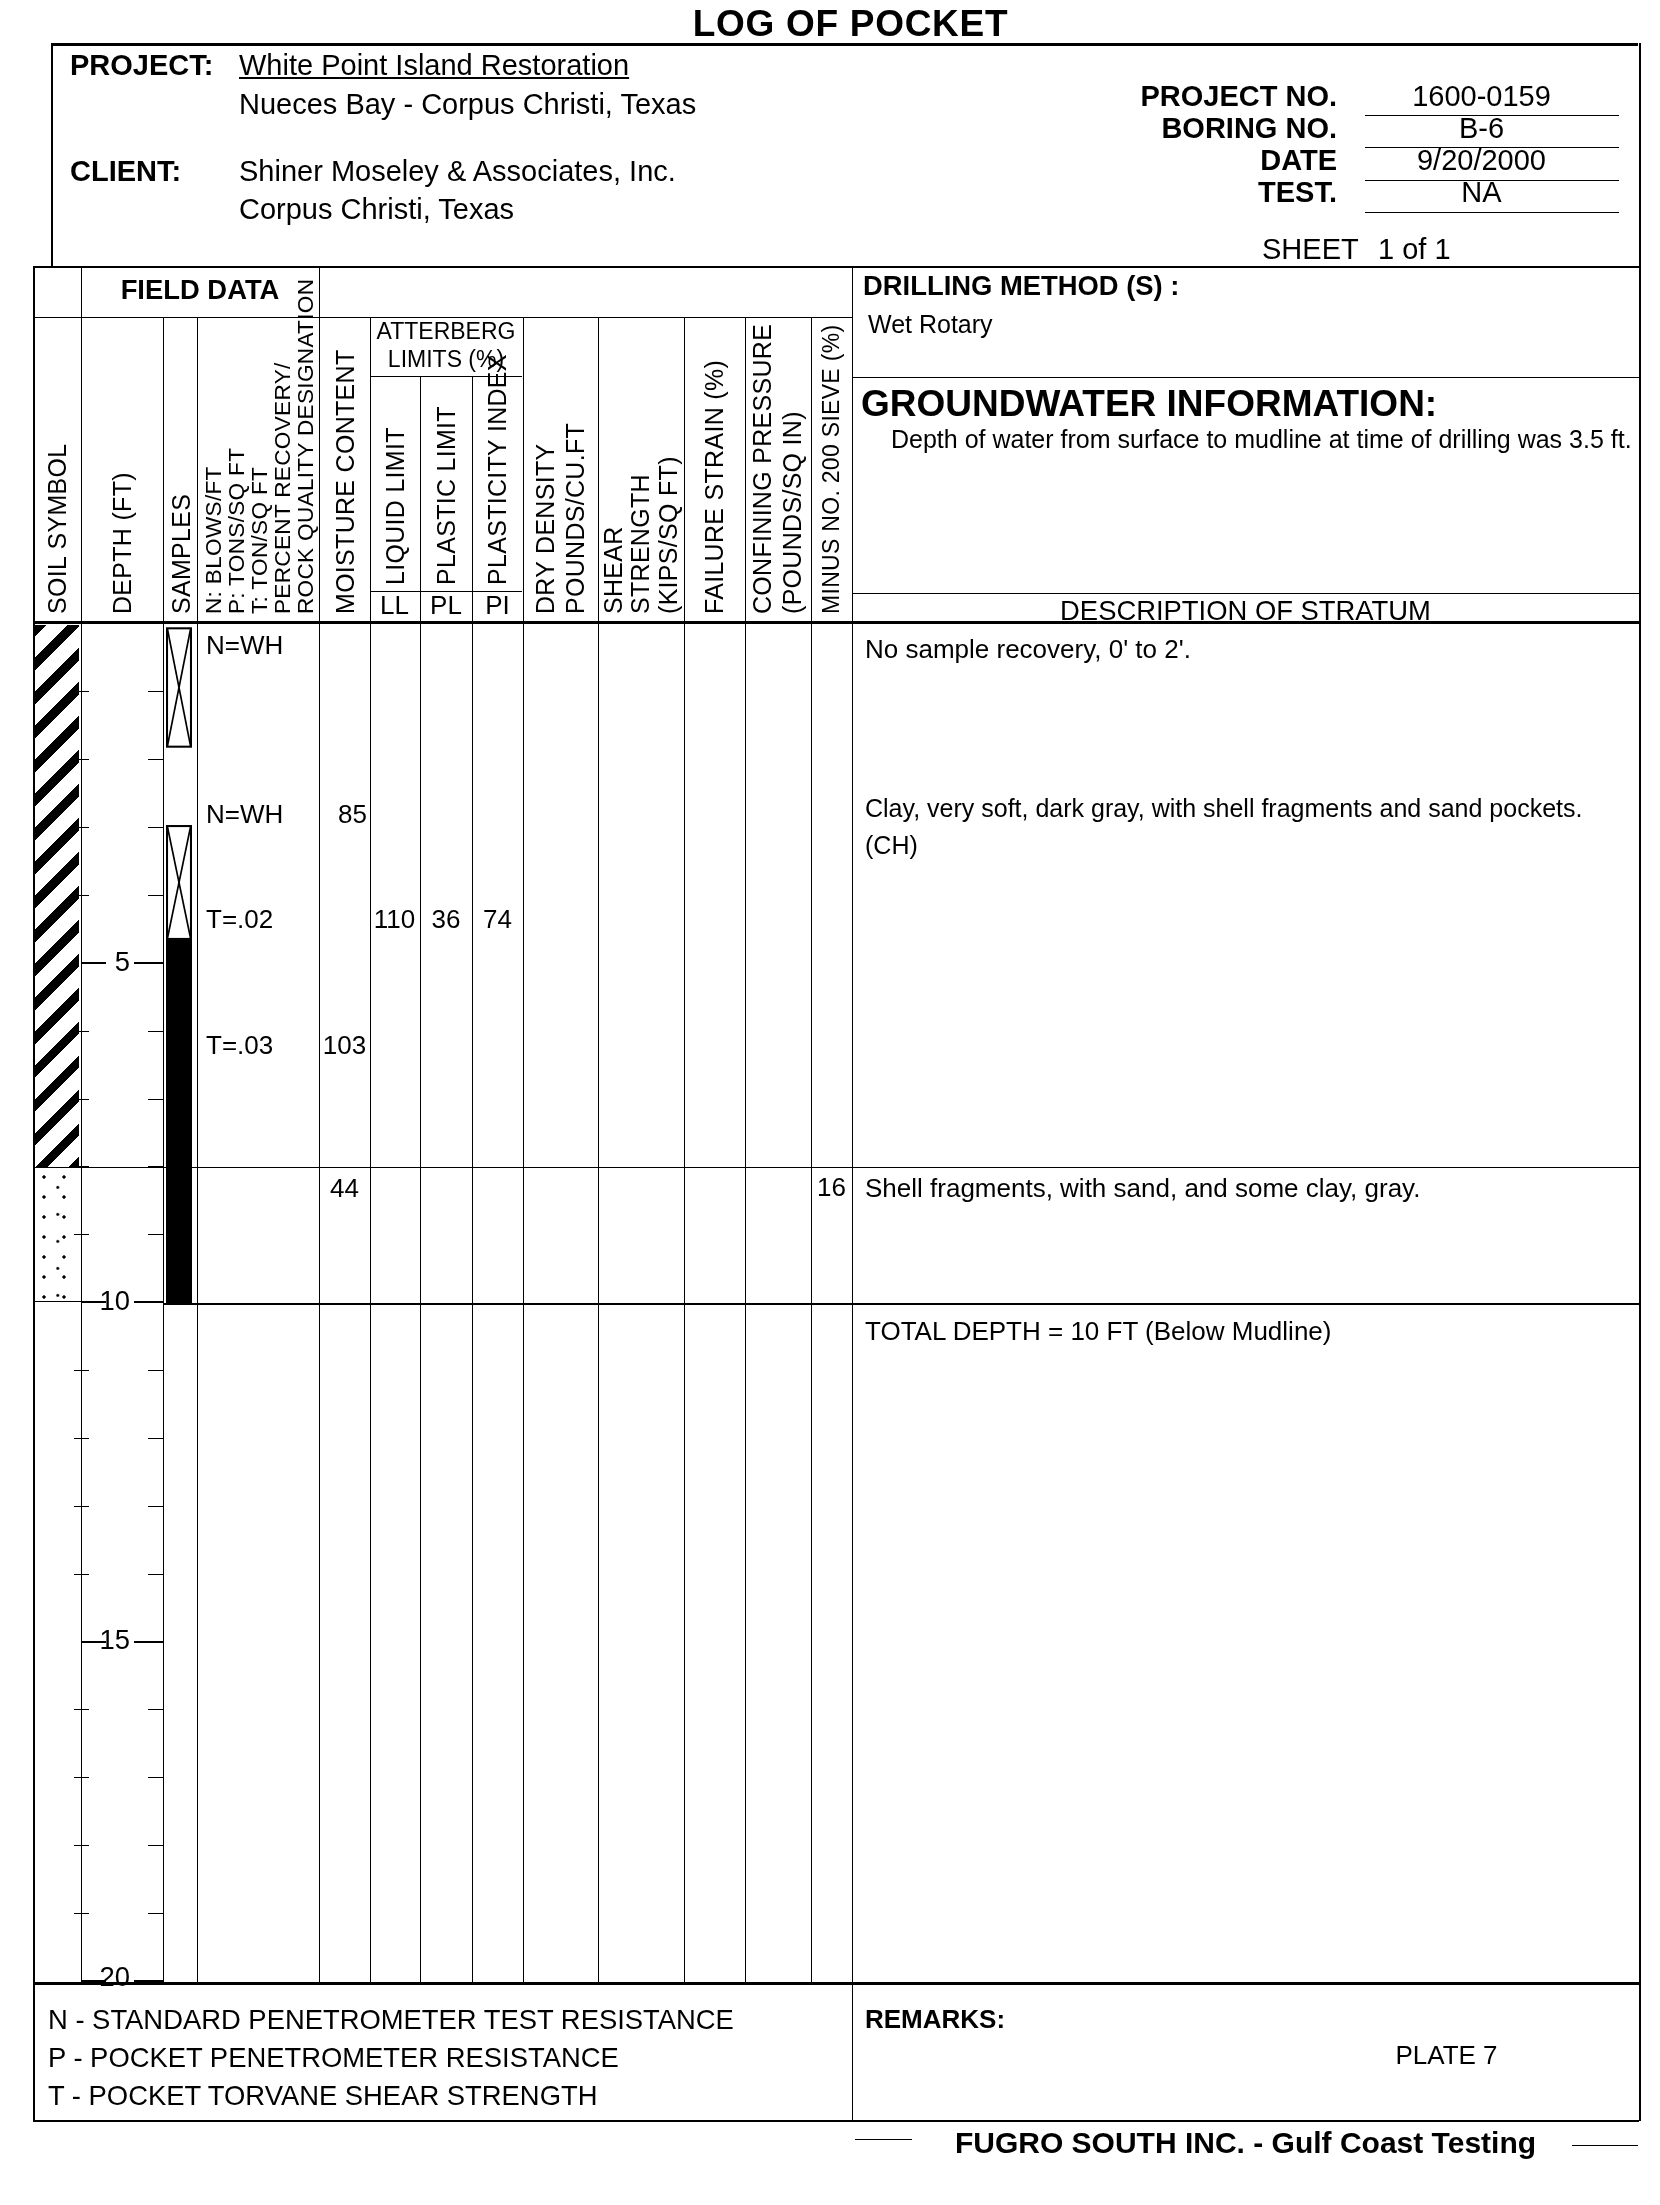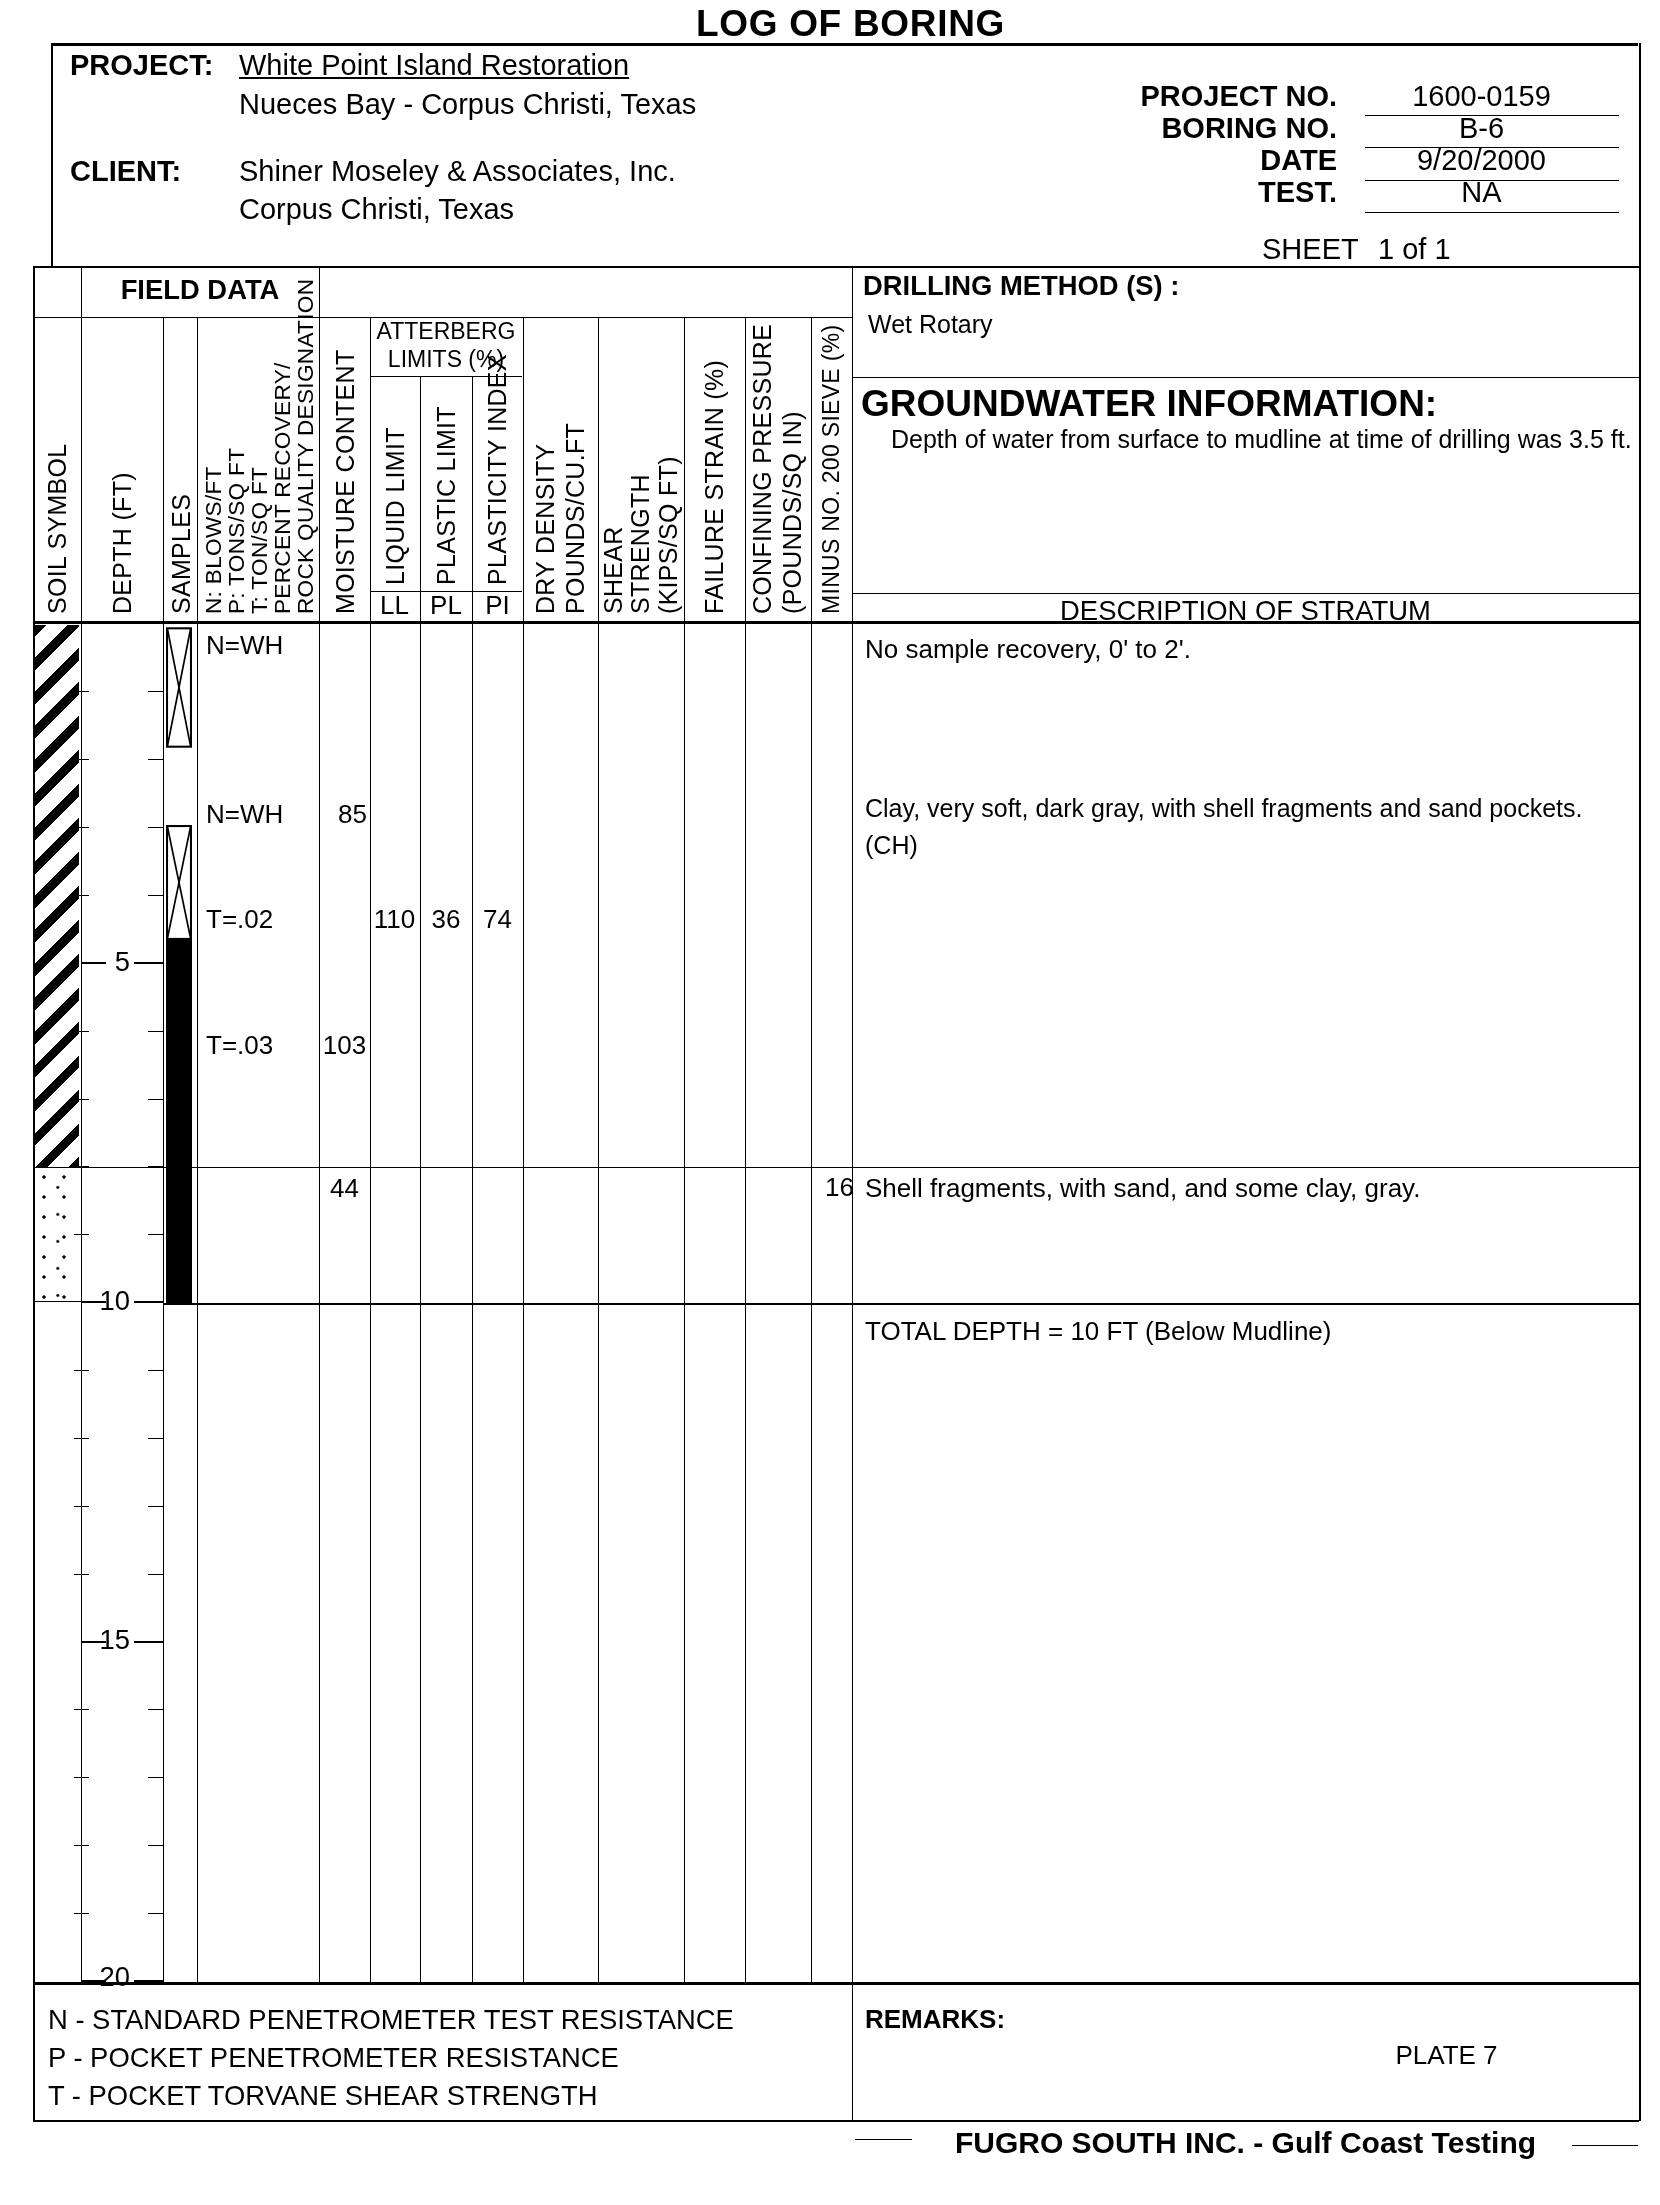--- a/index.html
+++ b/index.html
@@ -29,21 +29,21 @@
     background-position:0 0,10.3px 6.9px;
   }
   .samplebar{position:absolute; background:#000;}
   svg{position:absolute; overflow:visible;}
 </style>
 </head>
 <body>
 
 <div id="page">
 
-  <div class="t b c" style="left:549px; top:2.7px; width:603px; font-size:37px; letter-spacing:0.7px;">LOG OF BORING</div>
+  <div class="t b c" style="left:549px; top:2.7px; width:603px; font-size:37px; letter-spacing:0.7px;">LOG OF POCKET</div>
 
   <div class="t b" style="left:70px; top:49px; font-size:29px;">PROJECT:</div>
   <div class="t" style="left:239px; top:49px; font-size:29px;text-decoration:underline;">White Point Island Restoration</div>
   <div class="t" style="left:239px; top:88px; font-size:29px;">Nueces Bay - Corpus Christi, Texas</div>
   <div class="t b" style="left:70px; top:155px; font-size:29px;">CLIENT:</div>
   <div class="t" style="left:239px; top:155px; font-size:29px;">Shiner Moseley &amp; Associates, Inc.</div>
   <div class="t" style="left:239px; top:193px; font-size:29px;">Corpus Christi, Texas</div>
 
   <div class="t b r" style="left:1097px; top:80px; width:240px; font-size:29px;">PROJECT NO.</div>
   <div class="t c" style="left:1365px; top:80px; width:233px; font-size:29px;">1600-0159</div>
@@ -118,21 +118,21 @@
   <div class="t" style="left:206px; top:631px;">N=WH</div>
   <div class="t" style="left:206px; top:800px;">N=WH</div>
   <div class="t c" style="left:319px; top:800px; width:51px;margin-left:8px;">85</div>
   <div class="t" style="left:206px; top:905px;">T=.02</div>
   <div class="t c" style="left:370px; top:905px; width:49px;">110</div>
   <div class="t c" style="left:420px; top:905px; width:52px;">36</div>
   <div class="t c" style="left:472px; top:905px; width:51px;">74</div>
   <div class="t" style="left:206px; top:1031px;">T=.03</div>
   <div class="t c" style="left:319px; top:1031px; width:51px;">103</div>
   <div class="t c" style="left:319px; top:1174px; width:51px;">44</div>
-  <div class="t c" style="left:811px; top:1173px; width:41px;padding-left:8px;">16</div>
+  <div class="t c" style="left:811px; top:1173px; width:41px;">16</div>
 
   <div class="t" style="left:865px; top:635px;">No sample recovery, 0' to 2'.</div>
   <div class="t" style="left:865px; top:794px; font-size:25px;">Clay, very soft, dark gray, with shell fragments and sand pockets.</div>
   <div class="t" style="left:865px; top:831px; font-size:25px;">(CH)</div>
   <div class="t" style="left:865px; top:1174px;">Shell fragments, with sand, and some clay, gray.</div>
   <div class="t" style="left:865px; top:1317px;">TOTAL DEPTH = 10 FT (Below Mudline)</div>
 
   <div class="t r" style="left:75px; top:946px; width:55px; font-size:27.4px;">5</div>
   <div class="t r" style="left:75px; top:1285px; width:55px; font-size:27.4px;">10</div>
   <div class="t r" style="left:75px; top:1624px; width:55px; font-size:27.4px;">15</div>

